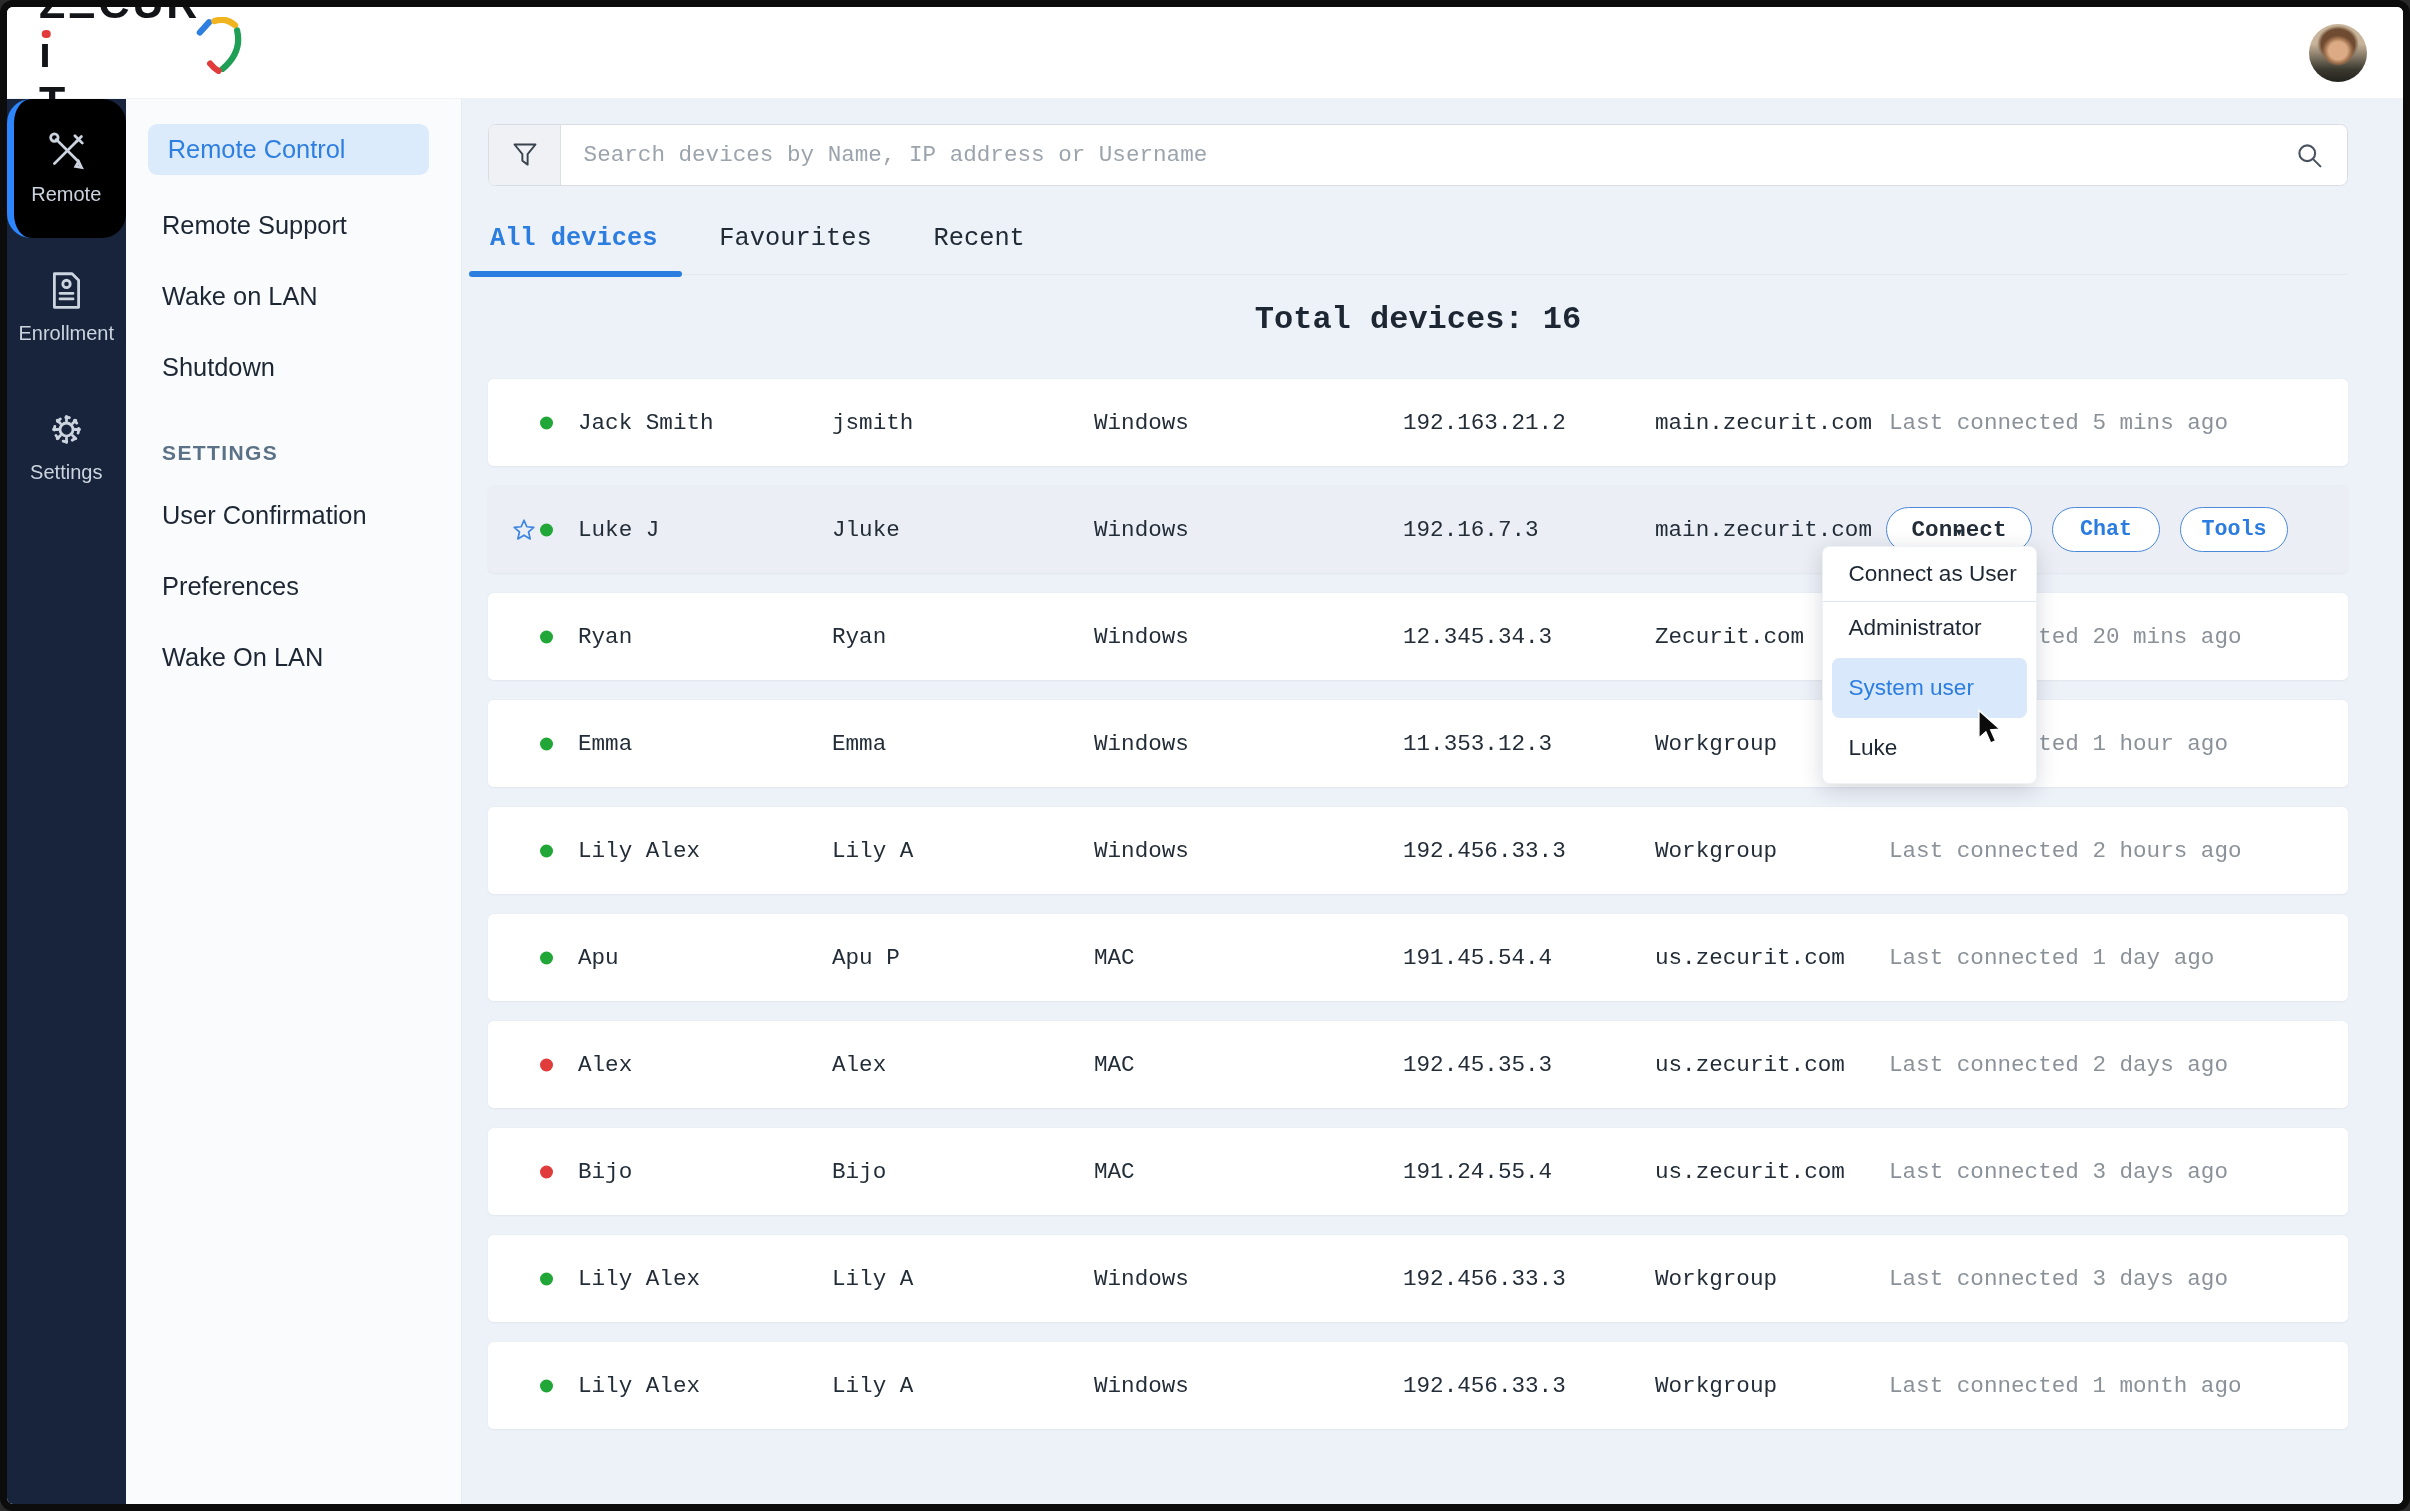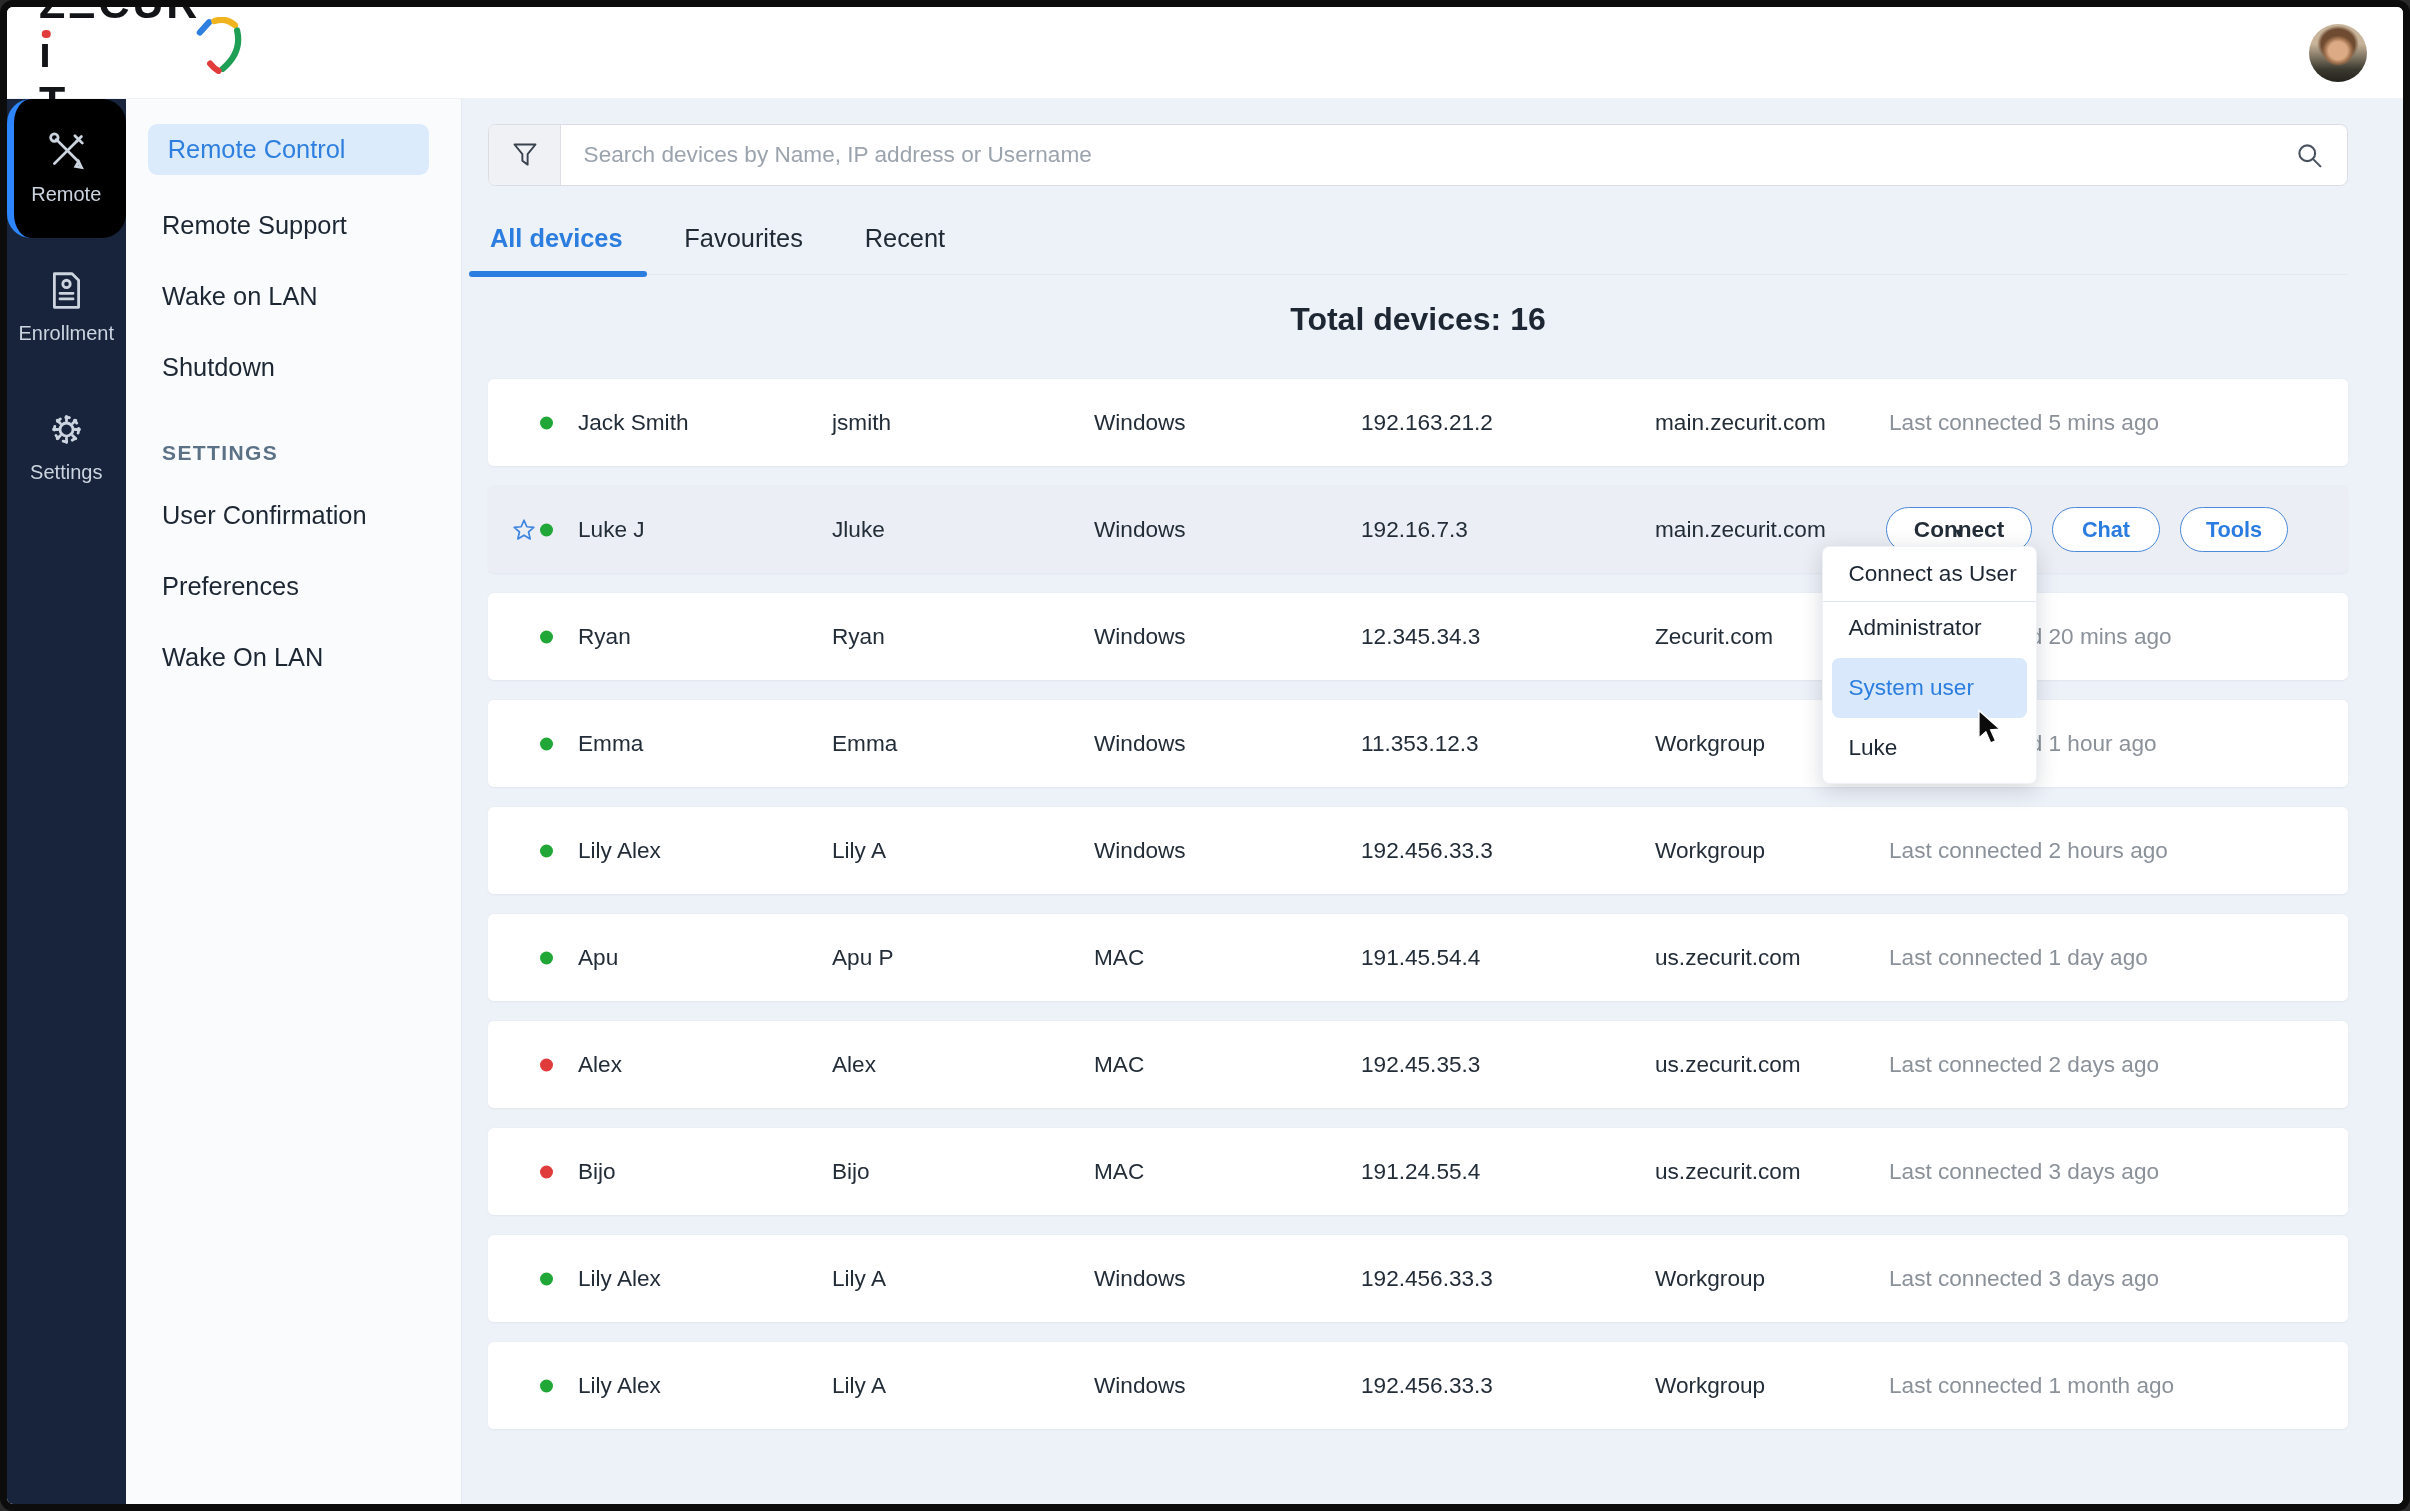--- a/index.html
+++ b/index.html
@@ -28,21 +28,21 @@
   .rail-item svg { stroke:#ccd4e0; }
 
   
   .sidebar { width:336px; background:#f9fbfd; border-right:0.9px solid #e7eaf0; padding-top:24.5px; flex:0 0 auto; }
   .side-item { height:71px; display:flex; align-items:center; padding-left:36px; font-size:25.4px; color:#1d2733; cursor:pointer; }
   .side-item.active { height:51px; margin:0 32px 15px 21.7px; padding-left:20px; background:#dcebfc; border-radius:9.4px; color:#2e7fe0; }
   .side-section { margin:38px 0 15px 0; padding-left:36px; font-size:21px; font-weight:700; letter-spacing:1.4px; color:#5b7186; }
 
   
   .main { flex:1; background:#edf1f8; padding:24.5px 0 0 26px; position:relative; min-width:0; }
-  .content { width:1860px; }
+  .content { width:1860px;font-family:Liberation Mono, monospace; }
 
   .searchbar { width:1860px; height:62px; background:#fff; border:0.9px solid #d9dde3; border-radius:7.5px; display:flex; align-items:center; overflow:hidden; }
   .filter-box { width:72px; height:100%; background:#f0f1f4; border-right:0.9px solid #dcdfe5; display:flex; align-items:center; justify-content:center; cursor:pointer; flex:0 0 auto; }
   .searchbar input { flex:1; border:none; outline:none; font-size:22.6px; color:#2b3440; padding:0 22.6px; font-family:inherit; background:transparent; }
   .searchbar input::placeholder { color:#9ba3ad; }
   .search-glyph { margin-right:24.5px; cursor:pointer; display:flex; }
 
   .tabs { margin-top:38px; display:flex; gap:58px; border-bottom:1.9px solid #e3e7ee; width:1860px; }
   .tab { font-size:25.4px; color:#212b36; padding:0 1.9px 21.7px 1.9px; cursor:pointer; position:relative; }
   .tab.active { color:#2c7de0; font-weight:700; }
@@ -51,21 +51,21 @@
   .total { margin-top:26px; font-size:32px; font-weight:700; color:#1d2733;text-align:center; }
 
   .device-list { margin-top:41px; }
   .row { position:relative; width:1860px; height:87px; background:#fff; border-radius:5.6px; margin-bottom:20px; box-shadow:0 0.9px 1.9px rgba(16,24,40,.05); cursor:pointer;padding-left:8px; }
   .row.selected { background:#ebeef4; }
   .row span { position:absolute; top:50%; transform:translateY(-50%); font-size:22.6px; color:#232d38; white-space:nowrap; }
   .row .star { left:22.6px; display:flex; }
   .row .dot { left:52px; width:13px; height:13px; border-radius:50%; }
   .row .dot.online { background:#21a737; }
   .row .dot.offline { background:#e03c3c; }
-  .c-name { left:90px; } .c-user { left:344px; } .c-os { left:606px; } .c-ip { left:873px; } .c-domain { left:1167px; }
+  .c-name { left:90px; } .c-user { left:344px; } .c-os { left:606px; } .c-ip { left:915px; } .c-domain { left:1167px; }
   .c-last { left:1401px; color:#8a9199 !important; }
 
   .actions { position:absolute; top:0; bottom:0; left:1398px; right:0; display:flex; align-items:center; gap:20px; }
   .pill-btn { height:45px; border:1.9px solid #4c89d8; border-radius:24.5px; background:#fff; color:#2b7ce0; font-size:21.7px; font-weight:600; display:flex; align-items:center; justify-content:center; cursor:pointer; font-family:inherit; }
   .btn-connect { width:146px; gap:9.4px; }
   .btn-connect .chev { font-size:16px; margin-top:1.9px; }
   .btn-chat, .btn-tools { width:108px; }
 
   
   .menu { position:absolute; left:1360px; top:447px; width:215px; background:#fff; border:0.9px solid #eef1f5; border-radius:7.5px; box-shadow:0 5.6px 21px rgba(30,40,60,.18); padding-bottom:9.4px; z-index:10; }

